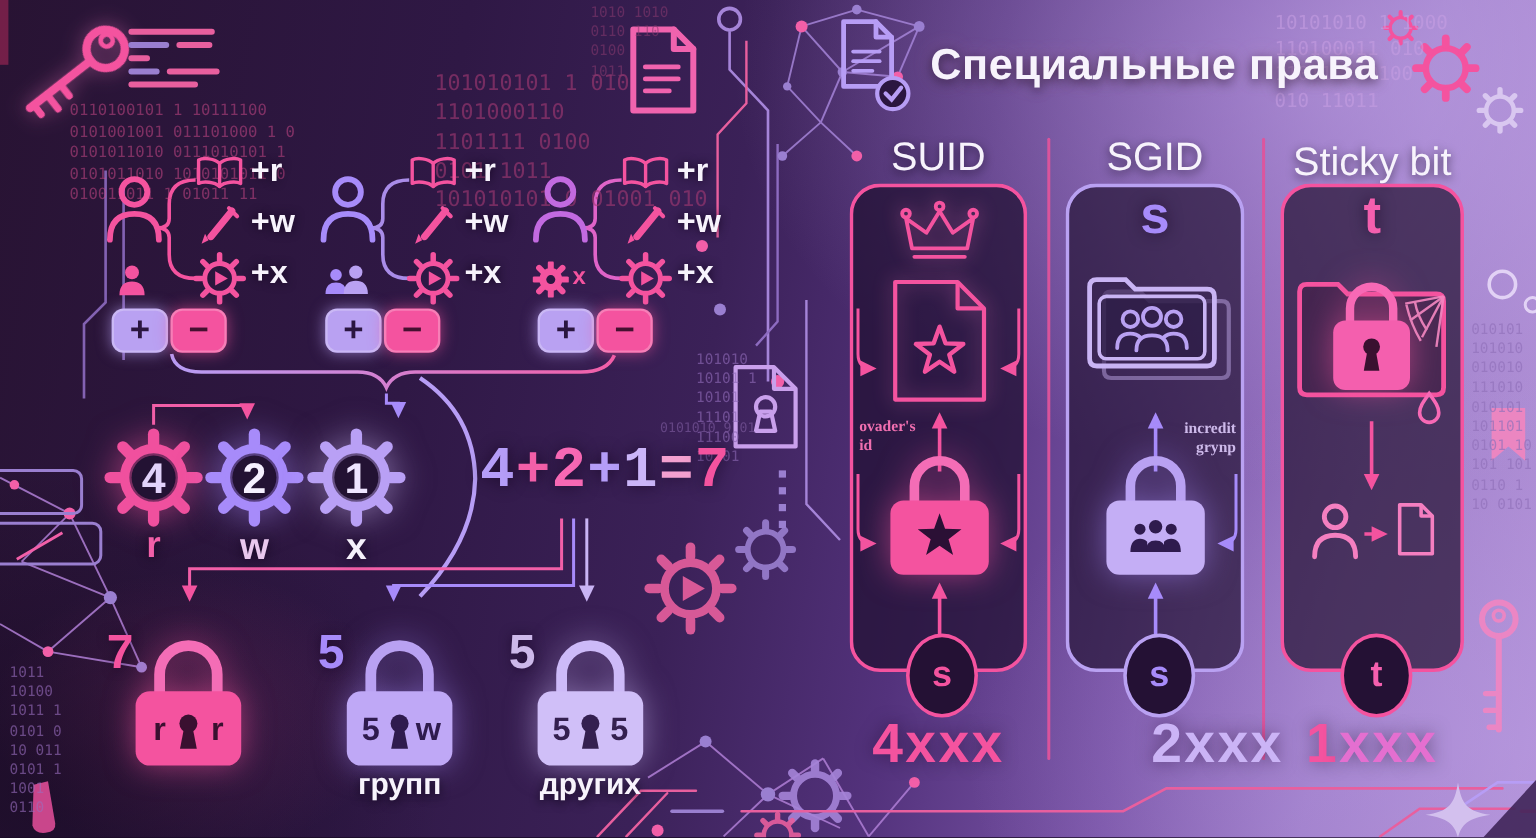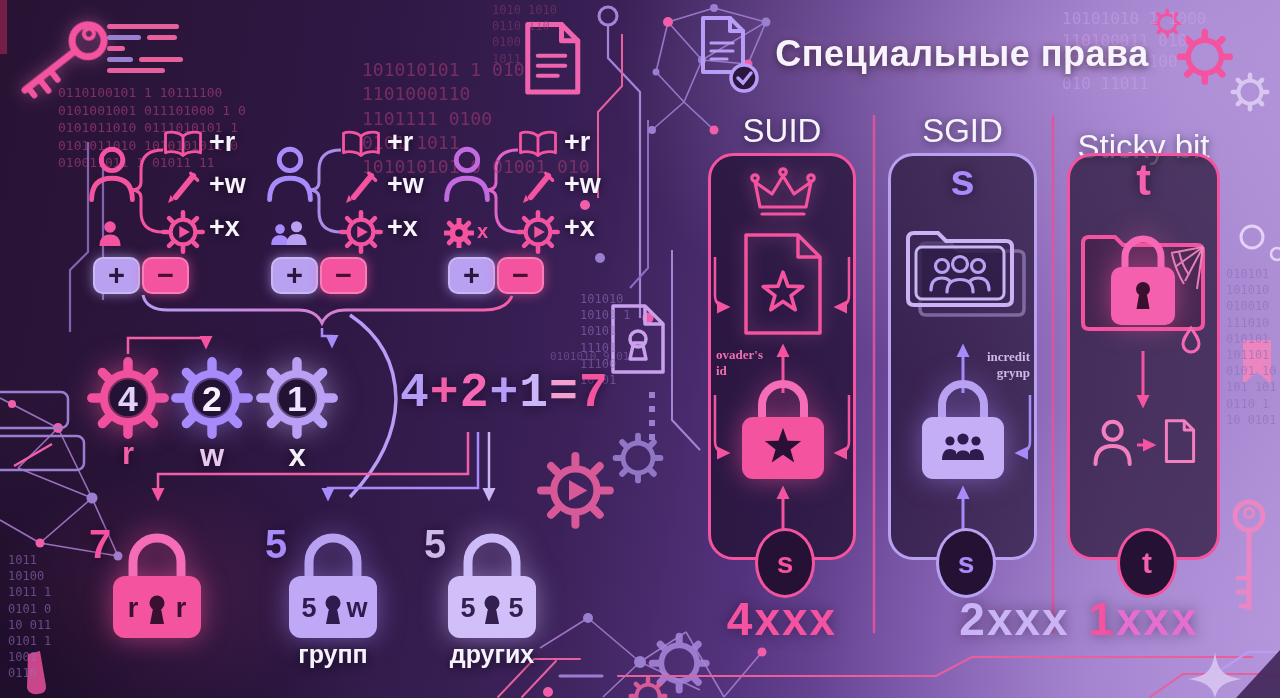--- a/index.html
+++ b/index.html
@@ -512,21 +512,21 @@
     <text x="36" y="99" text-anchor="middle" font-size="27" font-weight="bold" fill="#342050">5</text>
     <text x="84" y="99" text-anchor="middle" font-size="27" font-weight="bold" fill="#342050">5</text>
     <circle cx="60" cy="85" r="7.5" fill="#342050"></circle>
       <path d="M56.5,88 H63.5 L67,106 H53 Z" fill="#342050"></path>
   </svg>
   <div class="locklabel" style="left:382px;top:640px">других</div>
   <div class="locklabel" style="left:223px;top:640px">групп</div>
 
   <div class="colhead" style="left:708px;top:112px;width:148px">SUID</div>
   <div class="colhead" style="left:888px;top:112px;width:149px">SGID</div>
-  <div class="colhead" style="left:1067px;top:128px;width:153px">Sticky bit</div>
+  <div class="colhead" style="left:1067px;top:116px;width:153px">Sticky bit</div>
 
   <div class="panel" style="left:708px;width:148px">
     <svg width="148" height="407" viewBox="0 0 148 407">
       <rect x="1.5" y="1.5" width="145" height="404" rx="24" fill="rgba(32,15,48,.72)" stroke="#f4539f" stroke-width="3"></rect>
       <g transform="translate(39,14)" style="color:#f4539f" class="glowSoft">
           <use href="#sym-crown"></use>
         </g>
       <g stroke="#f4539f" stroke-width="3.5" fill="none" stroke-linejoin="round" class="glowSoft">
         <path d="M38,82 H90 L112,104 V180 H38 Z"></path>
           <path d="M90,82 V104 H112"></path>

